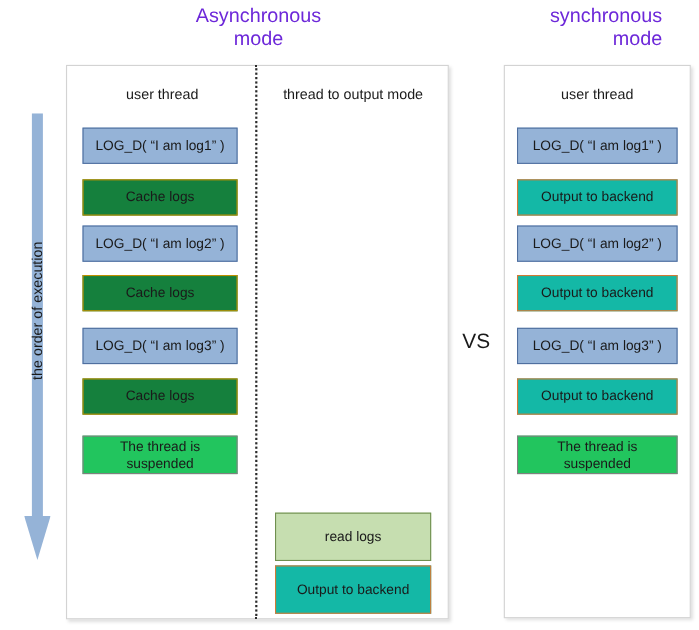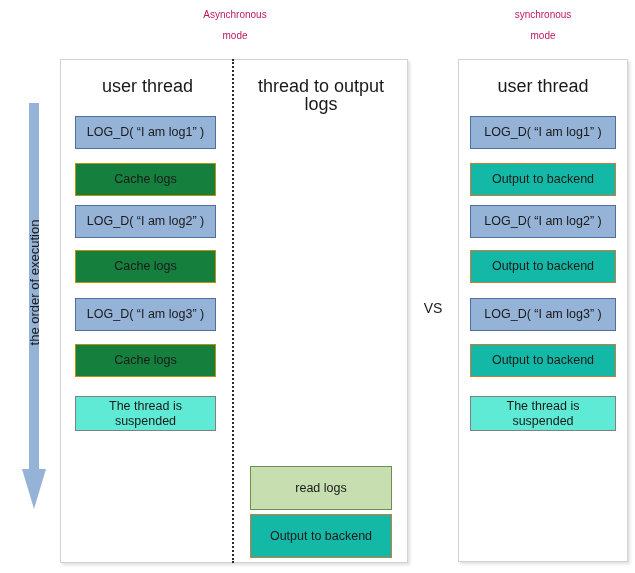--- a/index.html
+++ b/index.html
@@ -13,27 +13,27 @@
     position: relative;
     font-family: "Liberation Sans", sans-serif;
     color: #1a1a1a;
     overflow: hidden;
   }
 
   
   .diagram-title {
     position: absolute;
     text-align: center;
-    font-size: 10px;
+    font-size: 18px;
     line-height: 21px;
-    color: #be185d;
+    color: #6d28d9;
     white-space: pre-line;
   }
   #title-async { left: 145px; top: 4px; width: 180px; }
-  #title-sync  { left: 458px; top: 4px; width: 170px; }
+  #title-sync  { left: 432px; top: 4px; width: 170px; text-align: right; }
 
   
   .panel {
     position: absolute;
     background: #ffffff;
     border: 1px solid #d3d3d3;
     box-shadow: 2px 2px 3px rgba(0,0,0,0.13);
     box-sizing: border-box;
   }
   #panel-async { left: 60px;  top: 59px; width: 348px; height: 504px; }
@@ -46,21 +46,21 @@
     top: 59px;
     width: 0;
     height: 504px;
     border-left: 2px dotted #2b2b2b;
   }
 
   
   .col-header {
     position: absolute;
     text-align: center;
-    font-size: 18px;
+    font-size: 13px;
     line-height: 18px;
     color: #1a1a1a;
   }
   #hdr-user-thread-async { left: 70px;  top: 77px; width: 155px; }
   #hdr-output-thread     { left: 240px; top: 77px; width: 162px; }
   #hdr-user-thread-sync  { left: 462px; top: 77px; width: 162px; }
 
   
   .step {
     position: absolute;
@@ -74,21 +74,21 @@
     color: #1a1a1a;
     border-width: 1px;
     border-style: solid;
     white-space: pre-line;
     padding: 0 3px;
   }
   .step.blue   { background: #95b3d7; border-color: #4f6f9f; }
   .step.yellow { background: #15803d; border-color: #bf9000; }
   .step.orange { background: #14b8a6; border-color: #d07a36; }
   .step.green  { background: #c6deb0; border-color: #6f8f4f; }
-  .step.gray   { background: #5eead4; border-color: #808080; }
+  .step.gray   { background: #22c55e; border-color: #808080; }
 
   
   .col-left  { left: 75px;  width: 141px; }
   .col-mid   { left: 250px; width: 142px; }
   .col-right { left: 470px; width: 146px; }
 
   .h1 { height: 33px; }
   .h2 { height: 44px; }
 
   
@@ -112,21 +112,21 @@
     white-space: nowrap;
   }
 
   
   #vs-label {
     position: absolute;
     left: 414px;
     top: 300px;
     width: 38px;
     text-align: center;
-    font-size: 14px;
+    font-size: 19px;
     color: #1a1a1a;
   }
 </style>
 </head>
 <body>
 
 <div id="title-async" class="diagram-title">Asynchronous
 mode</div>
 
 <div id="title-sync" class="diagram-title">synchronous
@@ -138,21 +138,21 @@
     <polygon points="0,366 24,366 12,406" fill="#95b3d7"></polygon>
   </svg>
 </div>
 <div id="order-arrow-label">the order of execution</div>
 
 <div id="panel-async" class="panel"></div>
 <div id="thread-divider"></div>
 
 <div id="hdr-user-thread-async" class="col-header">user thread</div>
 
-<div id="hdr-output-thread" class="col-header">thread to output logs</div>
+<div id="hdr-output-thread" class="col-header">thread to output mode</div>
 
 <div class="step blue col-left h1" style="top:116px">LOG_D( “I am log1” )</div>
 <div class="step yellow col-left h1" style="top:163px">Cache logs</div>
 <div class="step blue col-left h1" style="top:205px">LOG_D( “I am log2” )</div>
 <div class="step yellow col-left h1" style="top:250px">Cache logs</div>
 <div class="step blue col-left h1" style="top:298px">LOG_D( “I am log3” )</div>
 <div class="step yellow col-left h1" style="top:344px">Cache logs</div>
 <div class="step gray col-left" style="top:396px;height:35px">The thread is
 suspended</div>
 

